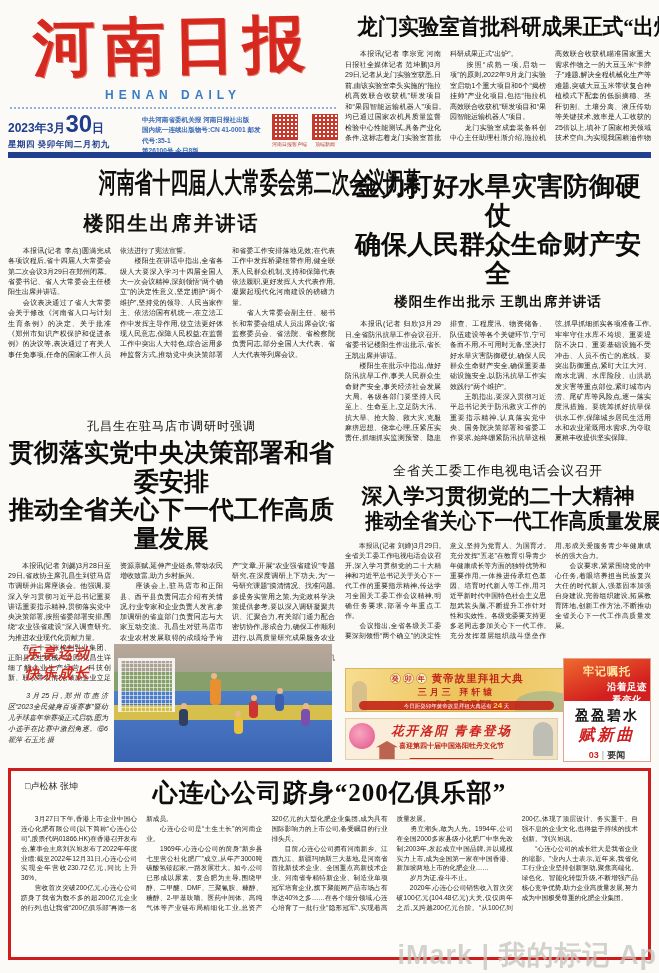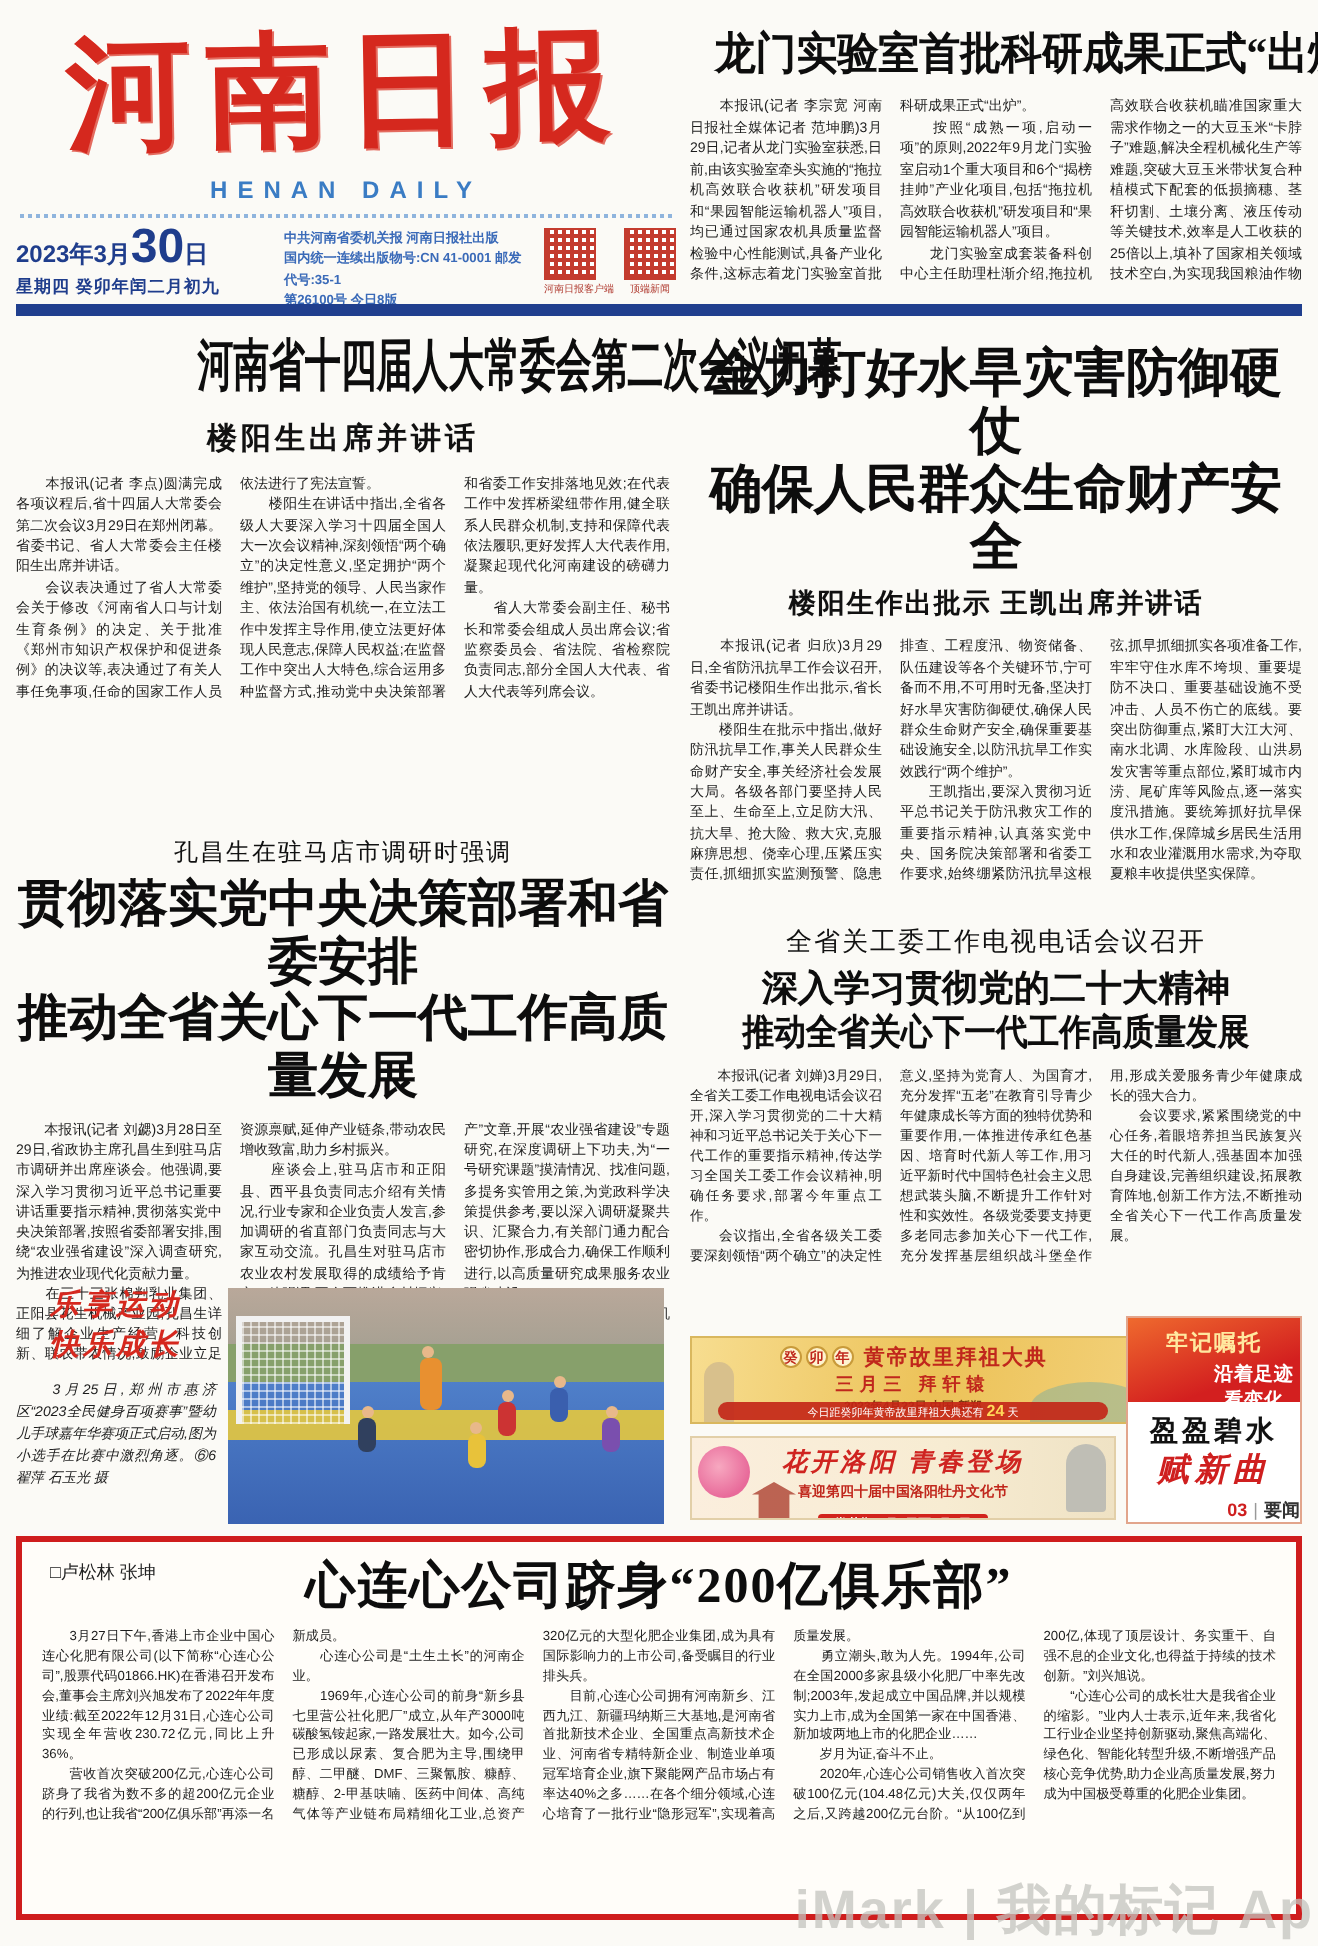--- a/index.html
+++ b/index.html
@@ -40,40 +40,40 @@
   .art-a .hl { font-size:22px; }
   .art-a .cond { transform:scaleX(.93); transform-origin:center; }
   .art-a .bodytext { margin-top:7px; font-size:7px; line-height:1.5; height:102px; }
 
   .bluebar { position:absolute; left:8px; top:152px; width:643px; height:6px; background:#203f8e; }
 
   
   .art-b { position:absolute; left:8px; top:164px; width:327px; }
   .art-b .hl { font-size:28px; }
   .art-b .cond { transform:scaleX(.64); transform-origin:center; }
-  .art-b .subtitle { font-size:15px; font-weight:bold; margin-top:8px; letter-spacing:2px; }
+  .art-b .subtitle { font-size:20px; font-weight:bold; margin-top:8px; letter-spacing:2px; }
   .art-b .bodytext { margin-top:9px; font-size:7px; line-height:1.48; height:172px; }
 
   
   .art-c { position:absolute; left:345px; top:168px; width:306px; }
   .art-c .kicker { font-size:13px; letter-spacing:1px; }
   .art-c .hl { font-size:26px; line-height:1.12; margin-top:4px; }
   .art-c .subtitle { font-size:13.5px; font-weight:bold; margin-top:5px; letter-spacing:1px; }
   .art-c .bodytext { margin-top:8px; font-size:7px; line-height:1.48; height:178px; }
 
   
   .art-d { position:absolute; left:8px; top:418px; width:327px; }
   .art-d .kicker { font-size:12px; letter-spacing:1px; }
   .art-d .hl { font-size:25px; line-height:1.14; margin-top:4px; }
   .art-d .bodytext { margin-top:8px; font-size:7px; line-height:1.46; height:138px; }
 
   
   .art-e { position:absolute; left:345px; top:462px; width:306px; }
   .art-e .kicker { font-size:13px; letter-spacing:1px; }
-  .art-e .hl { font-size:18px; line-height:1.2; margin-top:4px; }
+  .art-e .hl { font-size:21px; line-height:1.2; margin-top:4px; }
   .art-e .cond2 { display:inline-block; white-space:nowrap; transform:scaleX(.88); transform-origin:center; }
   .art-e .bodytext { margin-top:7px; font-size:6.8px; line-height:1.47; height:116px; }
 
   
   .photo-block { position:absolute; left:8px; top:644px; width:324px; height:118px; display:flex; gap:6px;font-style:italic; }
   .photo-cap { width:100px; }
   .photo-title { color:#d5281e; font-weight:bold; font-size:14.5px; text-align:center; letter-spacing:2px;
                  font-family:"Liberation Serif", serif; line-height:1.35; }
   .photo-capline { margin-top:8px; font-size:7px; line-height:1.55; text-align:justify; color:#1c1c1c; }
   .photo { position:relative; flex:1; overflow:hidden; background:#9aa694; }
@@ -119,21 +119,21 @@
   .b2-pill { display:inline-block; margin-top:2px; background:#d2231c; color:#fff; font-size:6.5px; font-weight:bold;
       padding:1px 8px; border-radius:2px; position:relative; }
 
   
   .promo { position:absolute; left:563px; top:658px; width:88px; height:104px; border:1px solid #e2a58c; background:#fff; }
   .promo-head { height:42px; background:linear-gradient(160deg,#ef6a2e,#d31f1f 70%); color:#fff; text-align:center; padding-top:5px; }
   .promo-h1 { font-size:11px; font-weight:bold; color:#ffe9a0; letter-spacing:1px; }
   .promo-h2 { font-size:9.5px; font-weight:bold; margin-top:2px; letter-spacing:0.5px;padding-left:40px; }
   .promo-title { text-align:center; font-size:14px; font-weight:bold; color:#111; letter-spacing:2px; margin-top:6px; }
   .promo-sub { text-align:center; font-size:16px; font-weight:bold; color:#cf1f1f; font-family:"Liberation Serif", serif; font-style:italic; letter-spacing:3px; }
-  .promo-pageline { text-align:right; margin-top:3px; font-size:9px; }
+  .promo-pageline { text-align:center; margin-top:3px; font-size:9px; }
   .promo-pageno { color:#cf1f1f; font-weight:bold; }
   .promo-divider { color:#999; margin:0 3px; }
   .promo-section { color:#333; font-weight:bold; }
 
   
   .bottom-box { position:absolute; left:8px; top:768px; width:643px; height:192px; border:3px solid #cf1d1d; background:#fffdf9; padding:5px 10px; }
   .bb-byline { position:absolute; left:14px; top:9px; font-size:9px; font-weight:normal; color:#222; }
   .bb-hl { text-align:center; font-family:"Liberation Serif", serif; font-weight:bold; font-size:25px; color:#0d0d0d; letter-spacing:1px; }
   .bb-body { margin-top:5px; font-size:6.6px; line-height:1.5; height:142px; }
 

